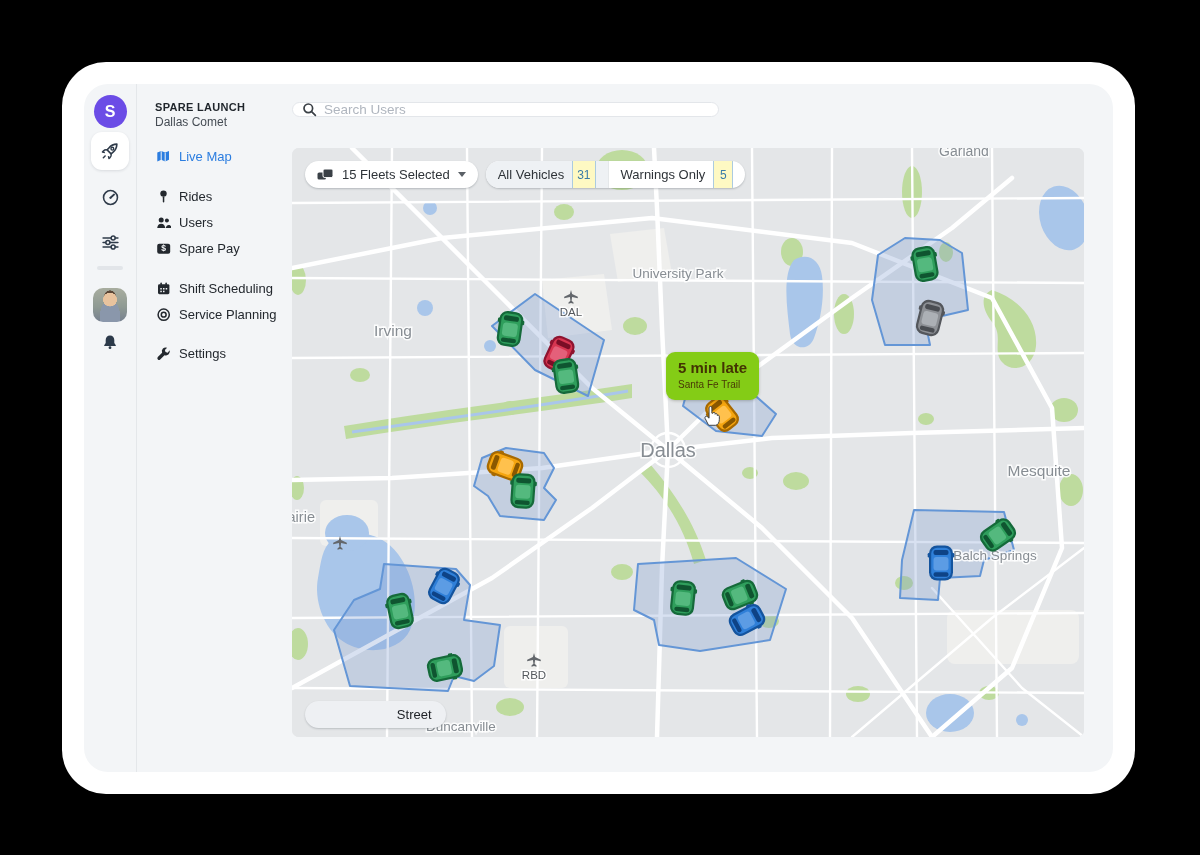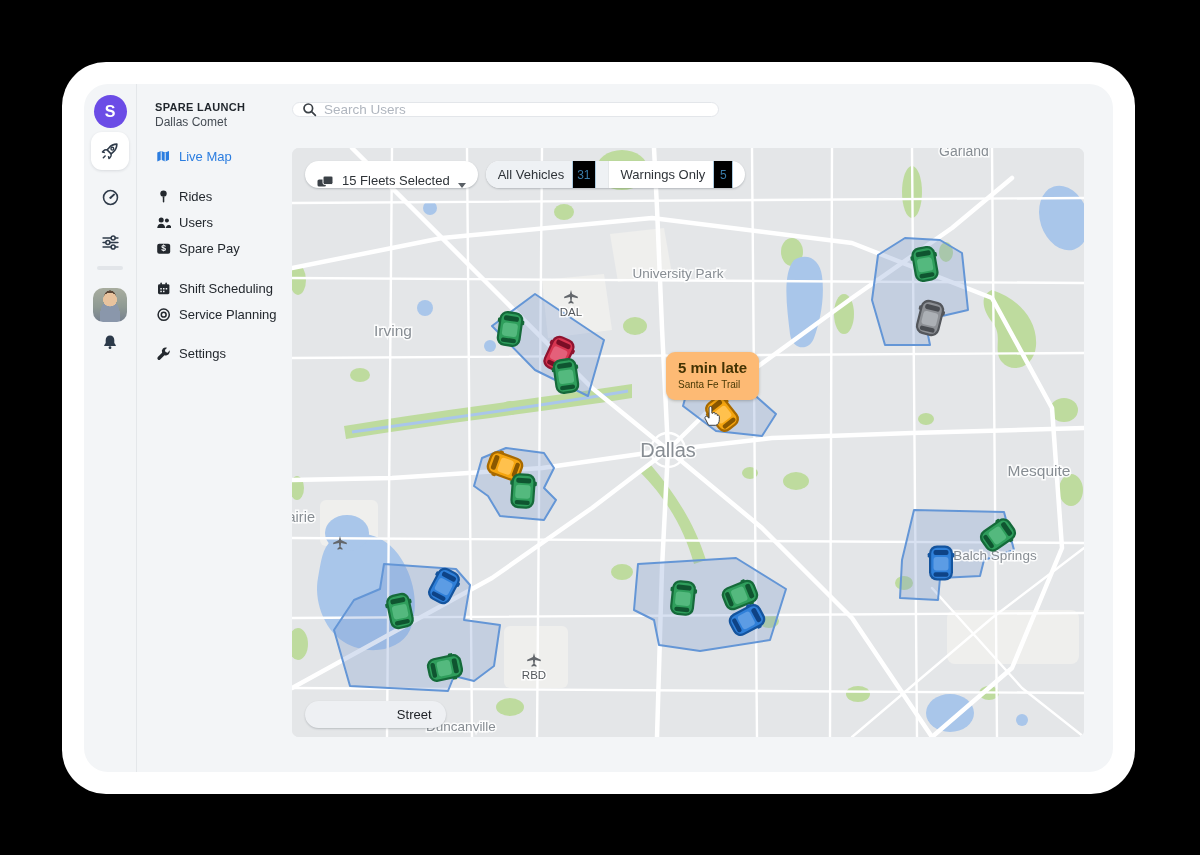--- a/index.html
+++ b/index.html
@@ -34,33 +34,33 @@
   
   .searchbar { position:absolute; left:208px; top:18px; width:427px; height:15px; background:#fff; border:1px solid #e3e6ea; border-radius:9px; display:flex; align-items:center; padding:0 9px; gap:7px; }
   .searchbar input { border:none; outline:none; flex:1; font-size:13.5px; font-family:"Liberation Sans", sans-serif; color:#333; background:transparent; }
   .searchbar input::placeholder { color:#b0b6bf; }
 
   
   .map { position:absolute; left:208px; top:64px; width:792px; height:589px; border-radius:7px; overflow:hidden; background:#e4e6e8; }
   .map svg.base { position:absolute; left:0; top:0; }
 
   .map-toolbar { position:absolute; left:13px; top:13px; display:flex; gap:8px; }
-  .pill-btn { height:27px; background:#fff; border-radius:14px; box-shadow:0 1px 2px rgba(40,50,60,.25); display:flex; align-items:flex-end; padding:0 12px; gap:8px; font-size:13px; color:#2e3338; cursor:pointer; }
+  .pill-btn { height:27px; background:#fff; border-radius:14px; box-shadow:0 1px 2px rgba(40,50,60,.25); display:flex; align-items:center; padding:0 12px; gap:8px; font-size:13px; color:#2e3338; cursor:pointer; }
   .caret { width:0; height:0; border-left:4px solid transparent; border-right:4px solid transparent; border-top:5px solid #5a6066; }
   .seg-control { height:27px; background:#fff; border-radius:14px; box-shadow:0 1px 2px rgba(40,50,60,.25); display:flex; overflow:hidden; }
   .seg { display:flex; align-items:center; gap:8px; padding:0 12px; font-size:13px; color:#2e3338; cursor:pointer; }
   .seg.selected { background:#eef1f4; }
   .seg + .seg { border-left:1px solid #e5e8ea; }
-  .count-badge { min-width:20px; padding:0 4px; height:30px; border:1px solid #abcbe0; border-radius:0; background:#000000; color:#3a7ca8; font-size:12px; display:flex; align-items:center; justify-content:center; }
+  .count-badge { min-width:20px; padding:0 4px; height:30px; border:1px solid #abcbe0; border-radius:0; background:#fef9c3; color:#3a7ca8; font-size:12px; display:flex; align-items:center; justify-content:center; }
 
   .base-toggle { position:absolute; left:13px; bottom:9px; height:27px; background:#eef0f3; border-radius:14px; box-shadow:0 1px 2px rgba(40,50,60,.22); display:flex; overflow:hidden; }
   .base-seg { padding:0 14px; display:flex; align-items:center; font-size:13px; color:#202328; cursor:pointer; }
   .base-seg.selected { background:#ec4899; border-radius:14px; font-weight:bold;margin-top:45px; }
 
-  .map-tooltip { position:absolute; left:374px; top:204px; background:#fdba74; border-radius:9px; padding:6px 12px 7px; box-shadow:0 1px 3px rgba(40,40,20,.25); pointer-events:none; }
+  .map-tooltip { position:absolute; left:374px; top:204px; background:#84cc16; border-radius:9px; padding:6px 12px 7px; box-shadow:0 1px 3px rgba(40,40,20,.25); pointer-events:none; }
   .map-tooltip .tt-title { font-size:15px; font-weight:bold; color:#433303; line-height:19px; }
   .map-tooltip .tt-sub { font-size:10px; color:#4a3a06; line-height:16px; }
 
   .hand-cursor { position:absolute; left:406px; top:254px; width:26px; height:26px; pointer-events:none; }
 
   .city { fill:#878d93; paint-order:stroke; stroke:#ffffff; stroke-width:3px; stroke-opacity:.85; font-family:"Liberation Sans", sans-serif; text-anchor:middle; }
   .apt-code { fill:#54585d; paint-order:stroke; stroke:#ffffff; stroke-width:3px; stroke-opacity:.85; font-size:11.5px; text-anchor:middle; font-family:"Liberation Sans", sans-serif; }
   .zone { fill:rgba(116,149,205,.28); stroke:#6496d6; stroke-width:2; stroke-linejoin:round; cursor:pointer; }
   .road  { fill:none; stroke:#ffffff; stroke-width:4.5; stroke-linecap:round; stroke-linejoin:round; }
   .road-minor { fill:none; stroke:#ffffff; stroke-width:2.4; stroke-linecap:round; stroke-linejoin:round; }

